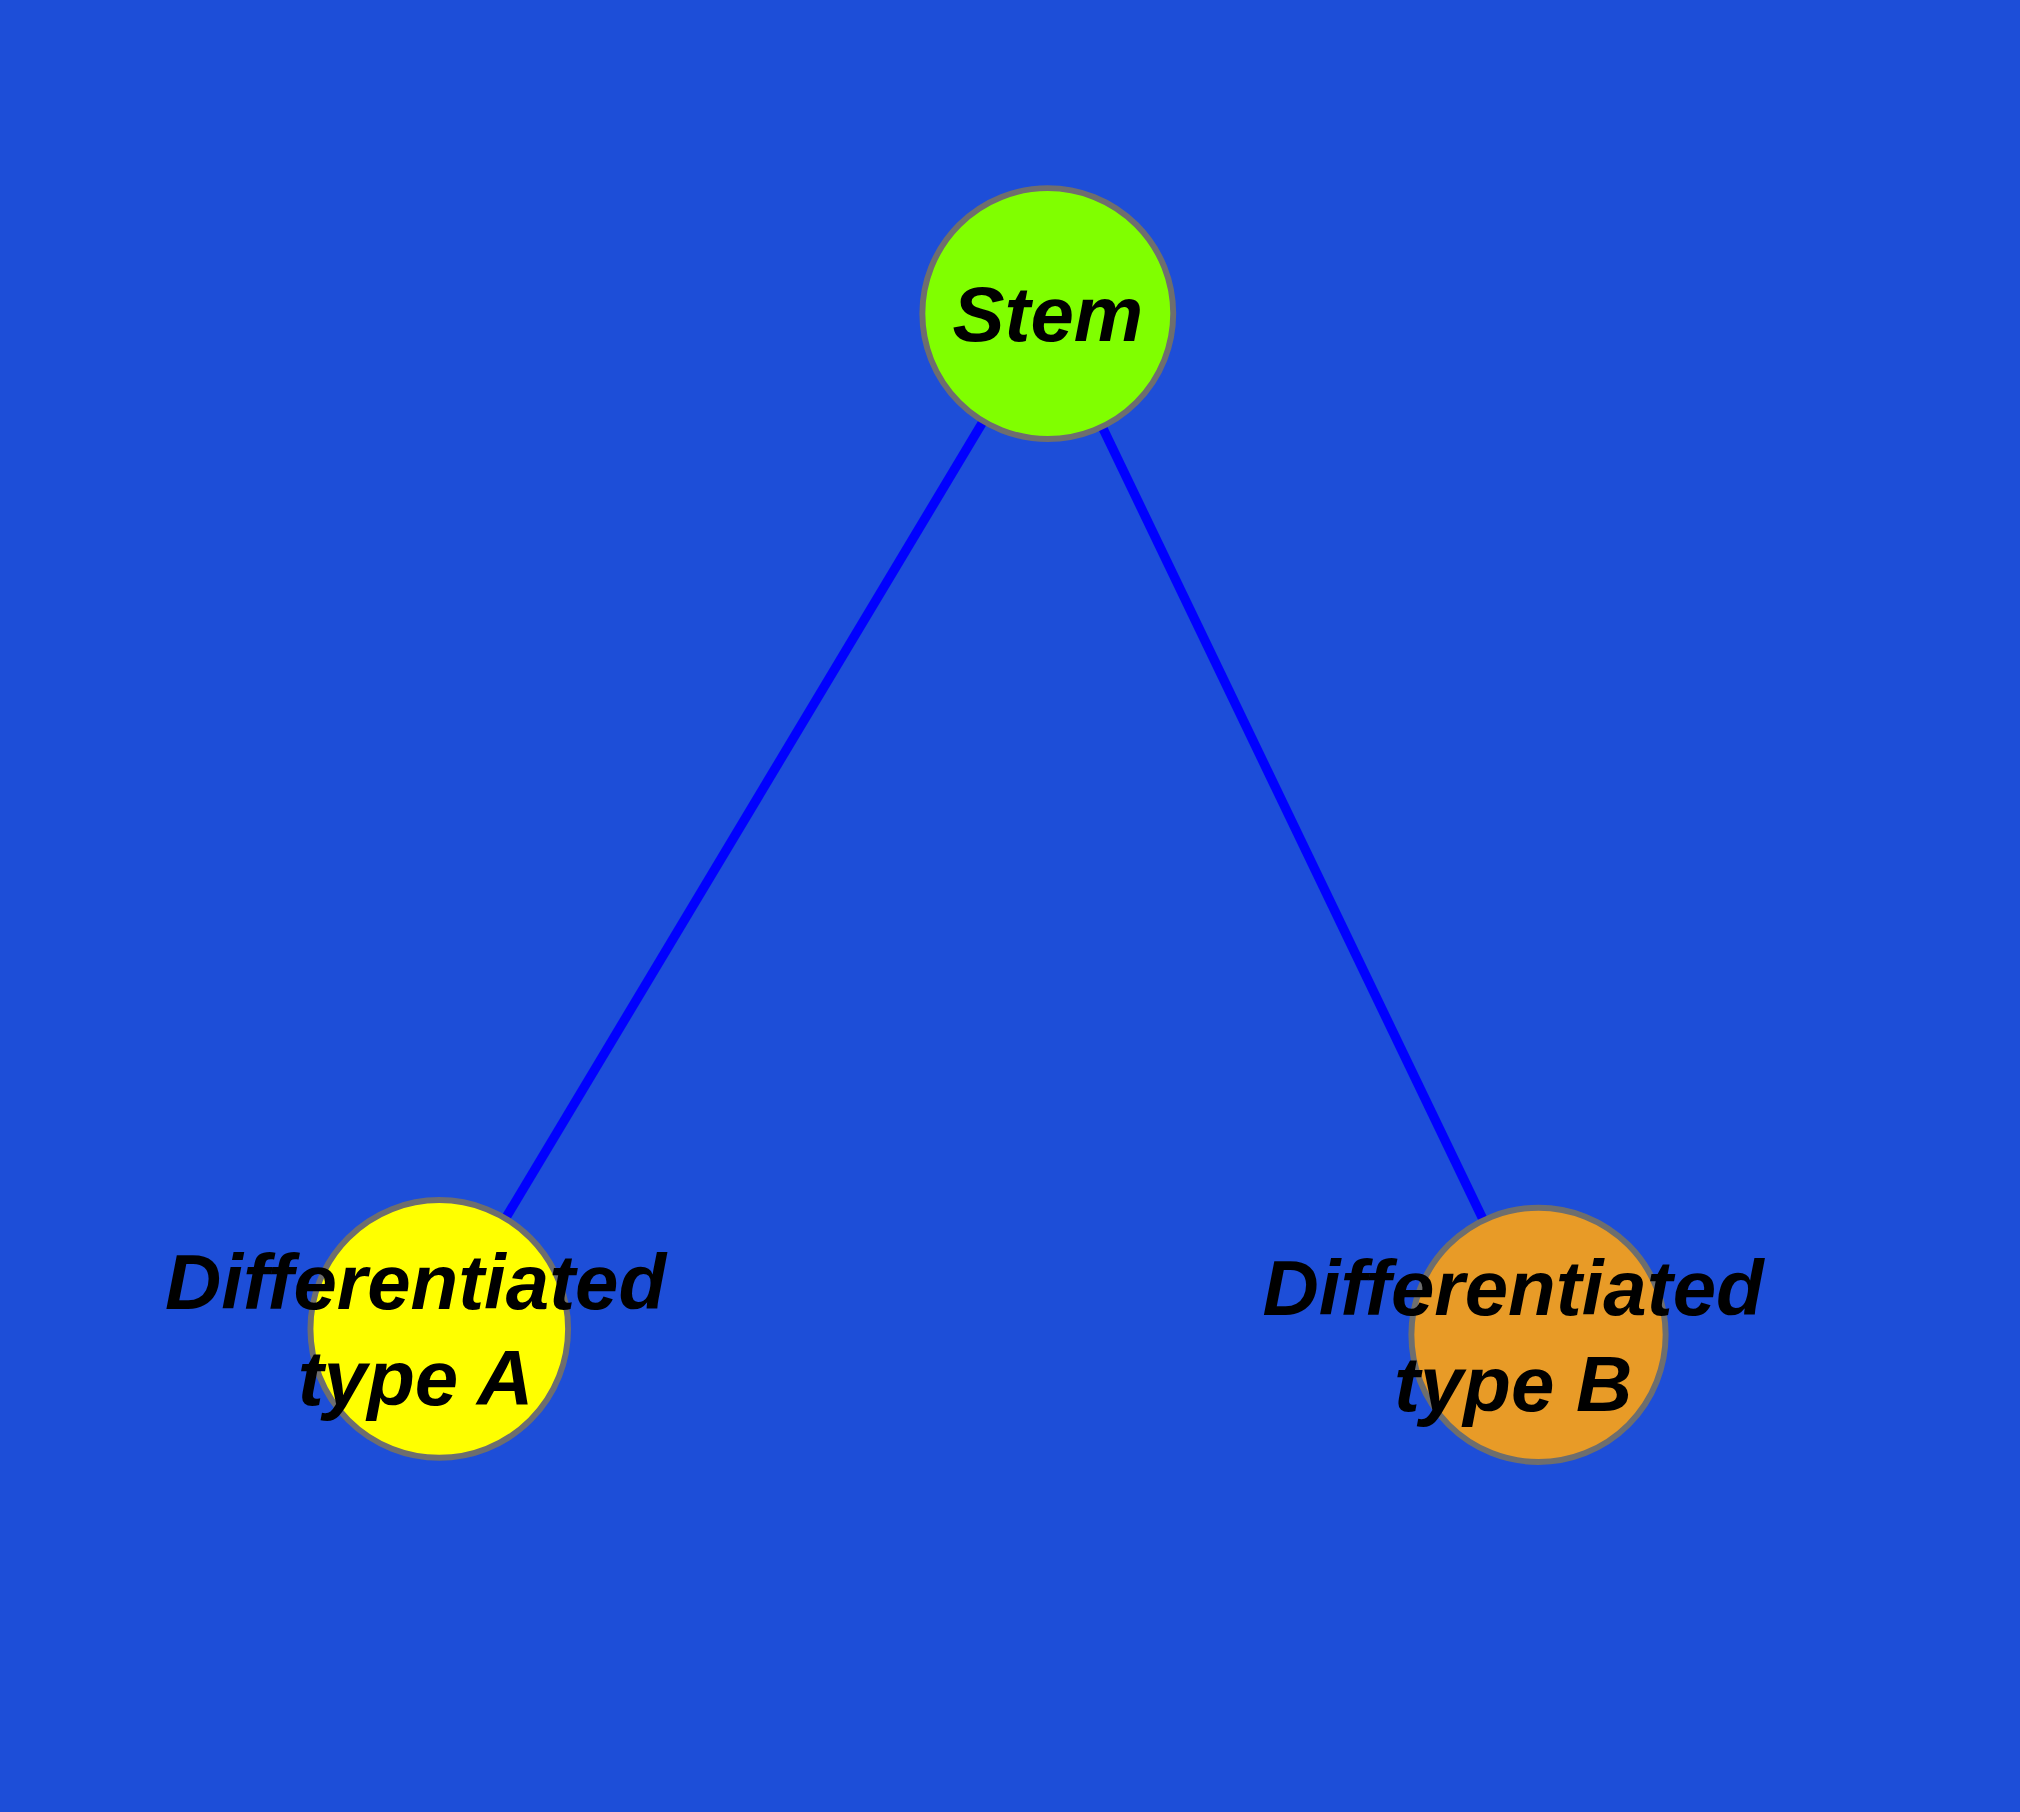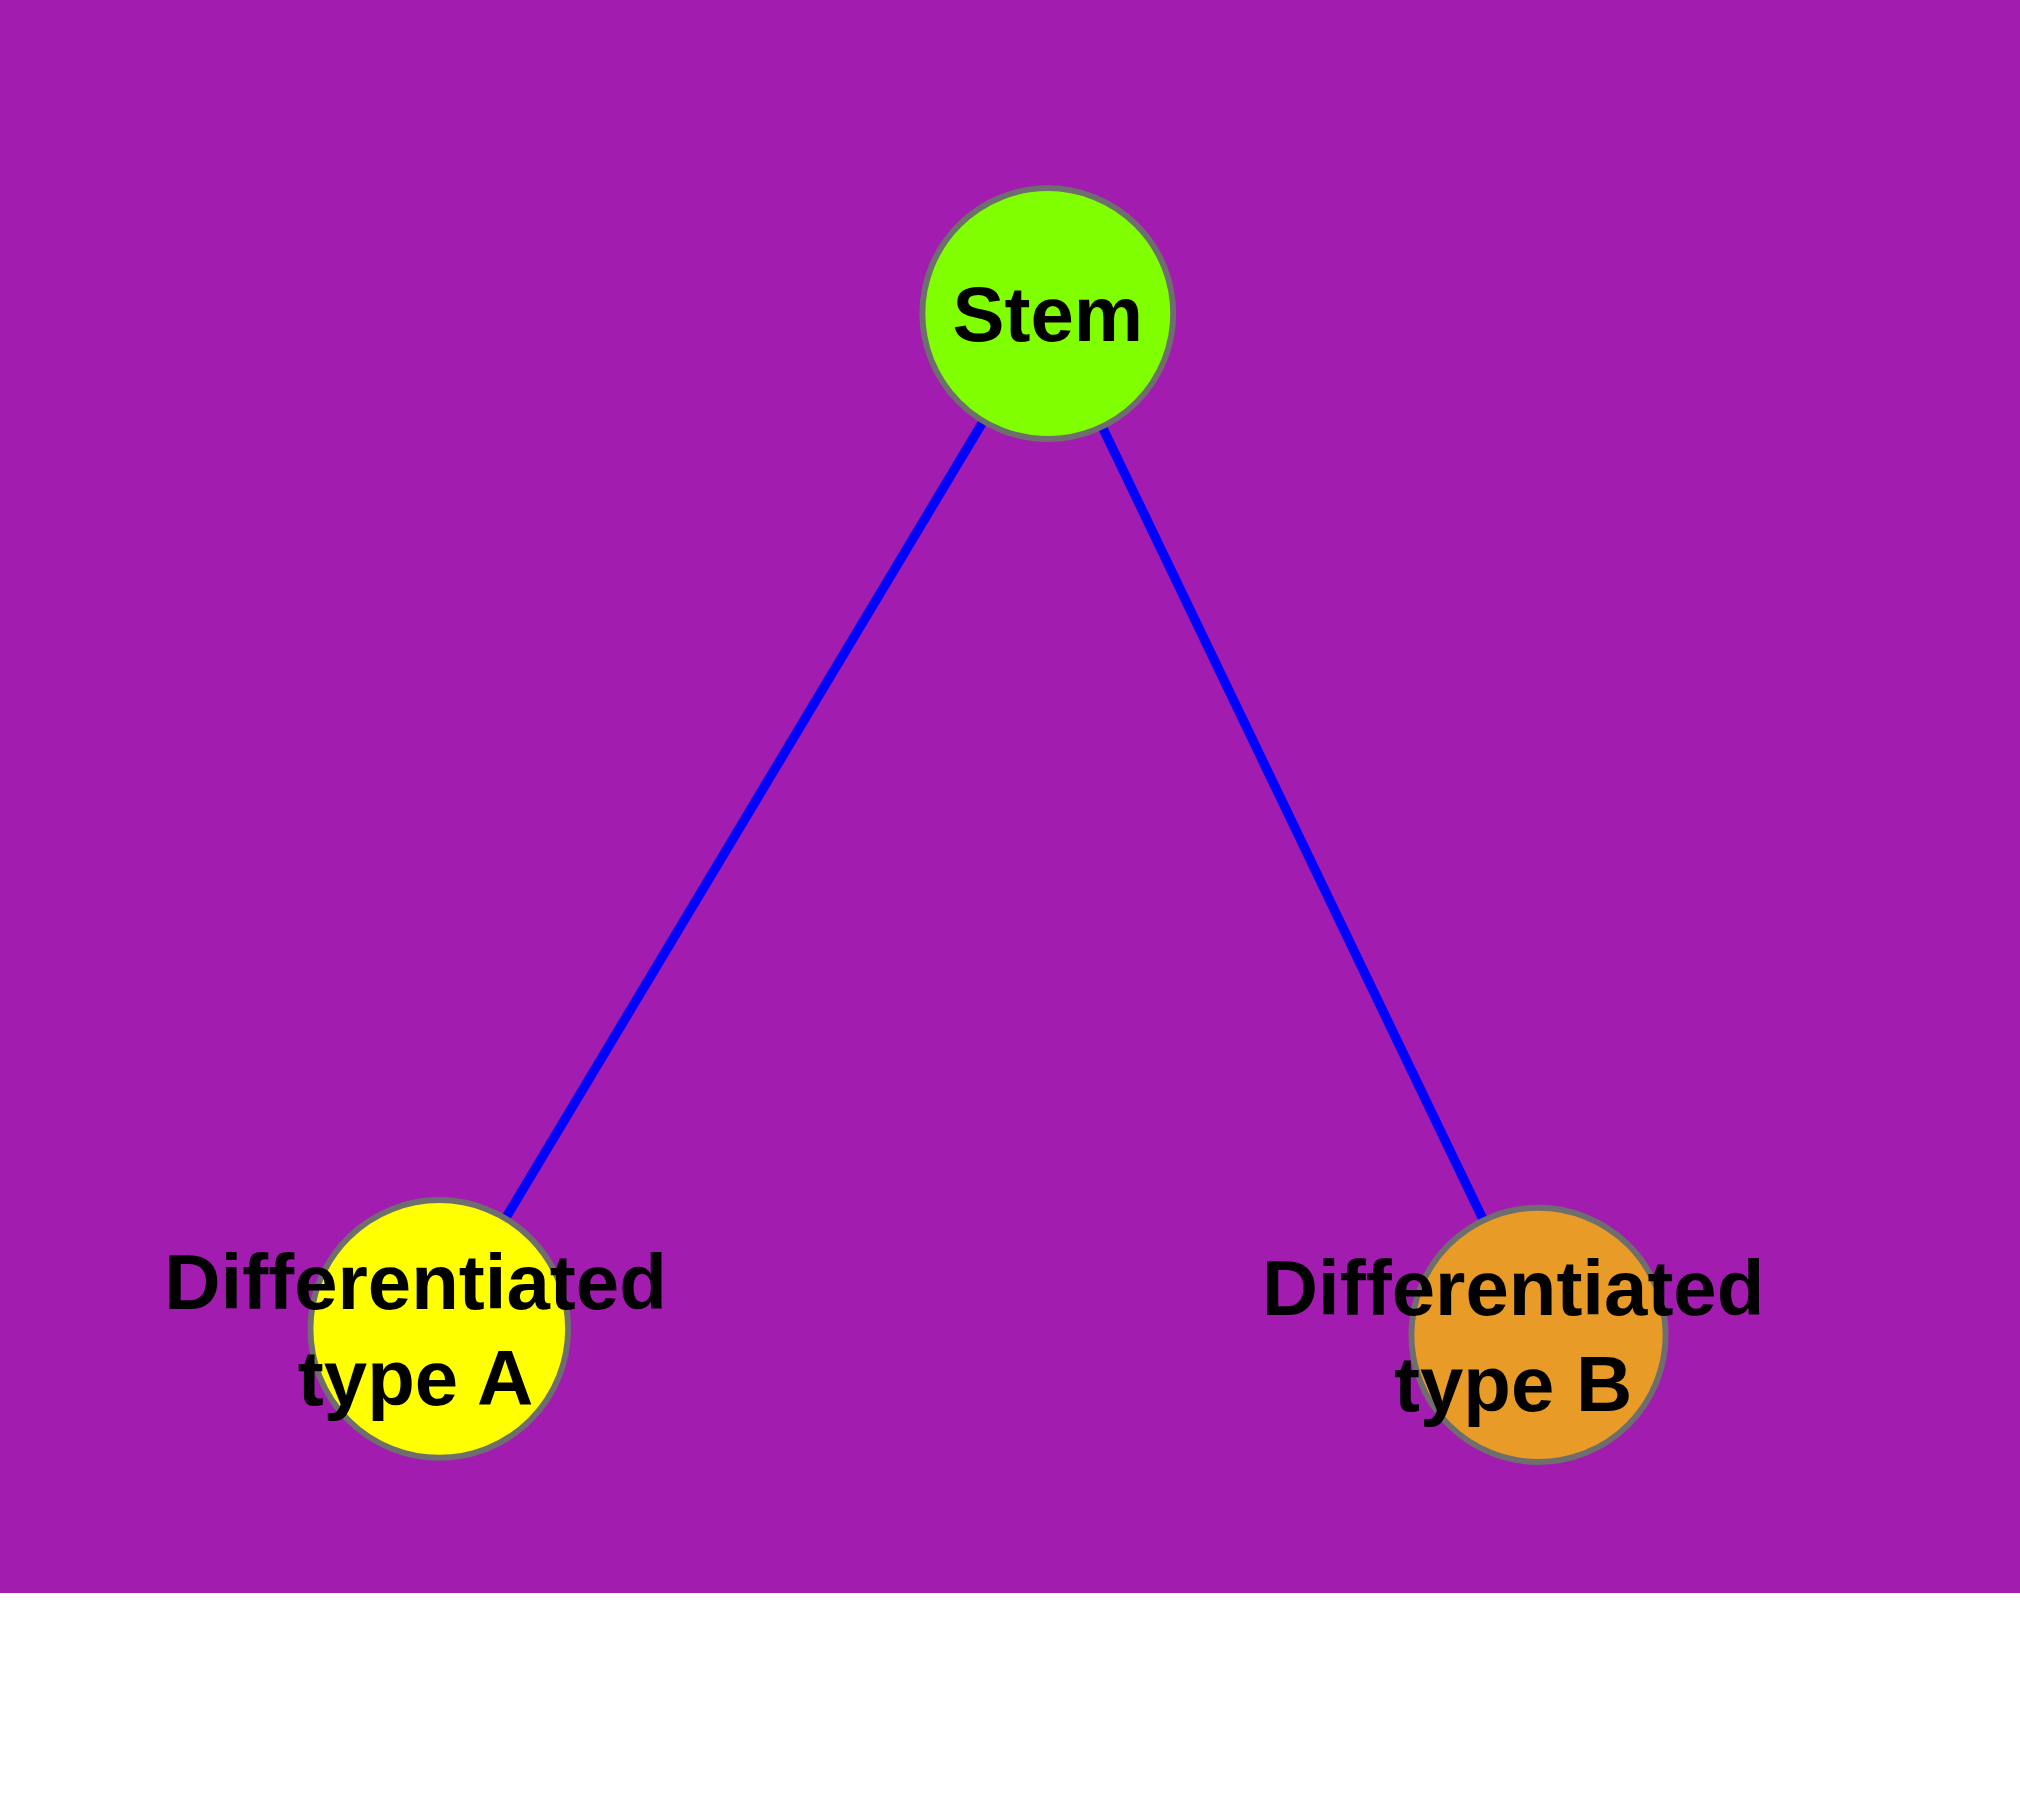--- a/index.html
+++ b/index.html
@@ -4,24 +4,25 @@
 <title>Cell Differentiation Graph</title>
 <style>
   html, body {
     margin: 0;
     padding: 0;
     background: #ffffff;
   }
   #canvas {
     position: relative;
     width: 2021px;
-    height: 1593px;
-    background: #a21caf;
+    height: 1812px;
+    background: #1d4ed8;
     overflow: hidden;
     font-family: "Liberation Sans", "DejaVu Sans", sans-serif;
+    font-style: italic;
   }
   #graph-svg {
     position: absolute;
     left: 0;
     top: 0;
     width: 2021px;
     height: 1812px;
     display: block;
   }
   .edge-line {

